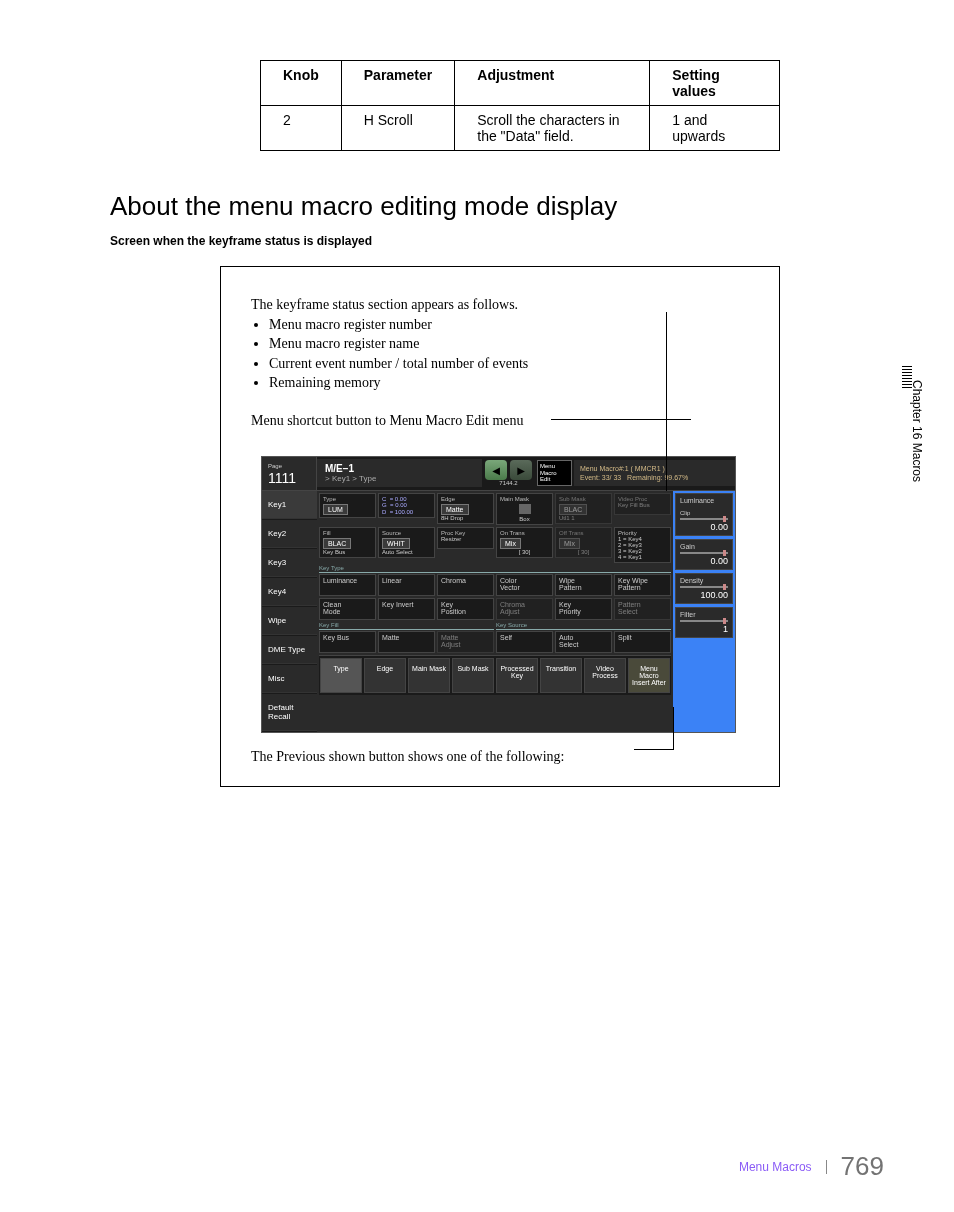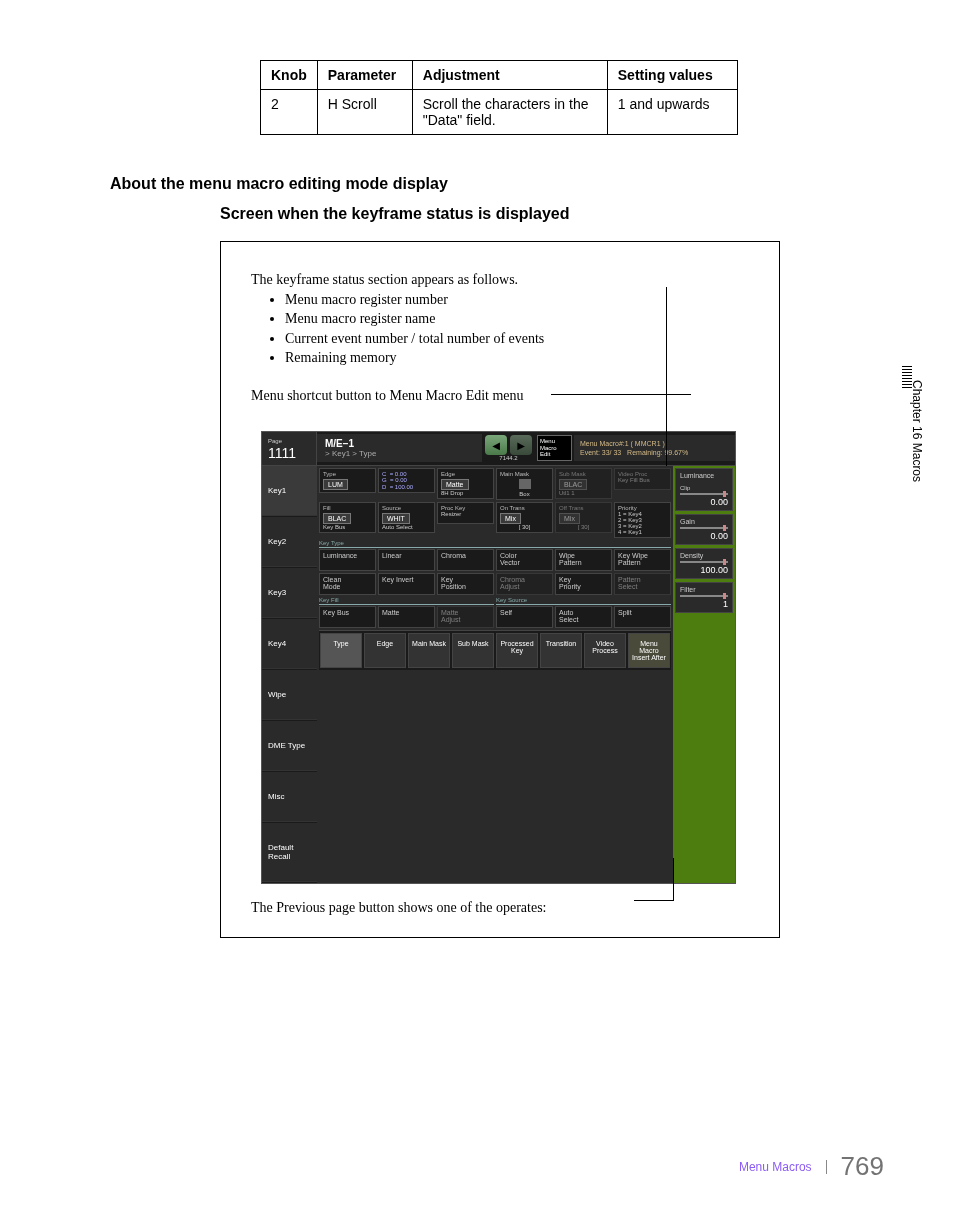--- a/index.html
+++ b/index.html
@@ -1,30 +1,30 @@
 <!DOCTYPE html>
 <html><head>
 <meta charset="utf-8">
 <style>
   * { box-sizing: border-box; margin: 0; padding: 0; }
   body { font-family: "Times New Roman", serif; font-size: 15px; color: #000; background: #fff; width: 954px; }
   .page { padding: 60px 70px 40px 110px; position: relative; }
   .knob-table { border-collapse: collapse; margin-left: 150px; margin-bottom: 40px; font-family: Arial, sans-serif; font-size: 14px; }
-  .knob-table th, .knob-table td { border: 1px solid #000; padding: 6px 10px; text-align: left; vertical-align: top; }
+  .knob-table th, .knob-table td { border: 1px solid #000; padding: 6px 22px; text-align: left; vertical-align: top; }
   .knob-table th { font-weight: bold; }
   .knob-table th:nth-child(1), .knob-table td:nth-child(1) { width: 55px; }
   .knob-table th:nth-child(2), .knob-table td:nth-child(2) { width: 95px; }
   .knob-table th:nth-child(3), .knob-table td:nth-child(3) { width: 195px; margin-top: 24px; }
   .knob-table th:nth-child(4), .knob-table td:nth-child(4) { width: 130px; }
-  h2 { font-family: Arial, sans-serif; font-size: 16px; font-weight: bold; margin-bottom: 12px; }
+  h2 { font-family: Arial, sans-serif; font-size: 26px; font-weight: normal; margin-bottom: 12px; }
   .body-text { margin-left: 110px; font-size: 16px; line-height: 1.4; margin-bottom: 28px; }
-  h3 { font-family: Arial, sans-serif; font-size: 16px; font-weight: bold; margin-left: 110px; margin-bottom: 18px; }
+  h3 { font-family: Arial, sans-serif; font-size: 12px; font-weight: bold; margin-bottom: 18px; }
   .figure-box { border: 1px solid #000; margin-left: 110px; padding: 28px 30px 20px 30px; width: 560px; position: relative; }
   .figure-box p { font-size: 14px; line-height: 1.4; }
-  .figure-box ul { margin-left: 34px; font-size: 14px; line-height: 1.4; }
+  .figure-box ul { margin-left: 18px; font-size: 14px; line-height: 1.4; }
   .figure-box .callout-top { margin-bottom: 18px; }
   .figure-box .callout-shortcut { margin-bottom: 25px; position: relative; }
   .figure-box .callout-shortcut::after {
     content: ""; position: absolute; left: 300px; top: 8px; width: 140px; height: 1px; background: #000;
   }
   .figure-box .callout-top::after {
     content: ""; position: absolute; left: 445px; top: 45px; width: 1px; height: 210px; background: #000;
   }
   .screenshot { margin-left: 10px; width: 475px; background: #1a1a1a; border: 1px solid #555; font-family: Arial, sans-serif; font-size: 8px; color: #ccc; }
   .scr-header { display: flex; align-items: center; border-bottom: 1px solid #444; }
@@ -33,31 +33,31 @@
   .scr-title { flex: 1; padding: 4px 8px; background: #2a2a2a; color: #fff; }
   .scr-title .t1 { font-weight: bold; font-size: 10px; }
   .scr-title .t2 { font-size: 8px; color: #aaa; }
   .scr-arrows { display: flex; gap: 3px; padding: 3px; }
   .scr-arrow { width: 22px; height: 20px; background: linear-gradient(#5a6a5a,#3a4a3a); border-radius: 4px; display: flex; align-items: center; justify-content: center; color: #000; font-size: 10px; }
   .scr-arrow.left { background: linear-gradient(#7aa77a,#4a7a4a); }
   .scr-macrobtn { width: 35px; background: #000; border: 1px solid #666; margin: 3px 2px; padding: 2px; font-size: 6px; line-height: 1.1; color: #fff; text-align: left; }
   .scr-status { flex: 1; padding: 4px 6px; background: #2a2a2a; color: #d4bb88; font-size: 7px; line-height: 1.3; }
   .scr-body { display: flex; }
   .scr-sidebar { width: 55px; background: #1a1a1a; display: flex; flex-direction: column; }
-  .scr-sidebar .sb-item { padding: 20px 6px; border-bottom: 1px solid #333; color: #fff; font-size: 8px; background: #2a2a2a; margin-bottom: 1px; }
+  .scr-sidebar .sb-item { padding: 9px 6px; border-bottom: 1px solid #333; color: #fff; font-size: 8px; background: #2a2a2a; margin-bottom: 1px; }
   .scr-sidebar .sb-item.active { background: #3a3a3a; }
   .scr-sidebar .sb-spacer { flex: 1; }
   .scr-main { flex: 1; background: #2a2a2a; padding: 2px; position: relative; }
   .scr-row { display: flex; gap: 2px; margin-bottom: 2px; align-items: flex-start; }
   .cell { background: #1a1a1a; border: 1px solid #444; padding: 2px 3px; min-height: 22px; font-size: 7px; color: #ccc; flex: 1; position: relative; }
   .cell .lbl { font-size: 6px; color: #bbb; display: block; }
   .cell .btn { background: #3a3a3a; border: 1px solid #777; padding: 1px 4px; margin-top: 2px; display: inline-block; color: #fff; font-size: 7px; }
   .cell.dim { opacity: 0.5; }
   .cell.vals { font-size: 6px; color: #aaf; line-height: 1.1; }
-  .scr-right { width: 62px; background: #4d7c0f; padding: 2px; }
+  .scr-right { width: 62px; background: #3b82f6; padding: 2px; }
   .r-item { border: 1px solid #444; padding: 3px 4px; margin-bottom: 3px; font-size: 7px; color: #ccc; background: #2a2a2a; }
   .r-item .val { color: #fff; font-size: 9px; text-align: right; display: block; margin-top: 2px; }
   .r-slider { height: 2px; background: #888; margin-top: 2px; position: relative; }
   .r-slider::after { content: ""; position: absolute; right: 2px; top: -2px; width: 3px; height: 6px; background: #c88; }
   .scr-bottom { display: flex; background: #1a1a1a; border-top: 1px solid #444; }
   .bt-btn { flex: 1; padding: 6px 2px; border: 1px solid #444; background: #333; color: #fff; font-size: 7px; text-align: center; margin: 2px 1px; }
   .bt-btn.active { background: #555; }
   .bt-btn.special { background: #4a4a3a; }
   .fieldset-label { color: #8aa; font-size: 6px; }
   .legend-line { border-top: 1px solid #8aa; margin: 1px 0; }
@@ -276,21 +276,21 @@
         <div class="r-item">
           <span>Filter</span>
           <div class="r-slider"></div>
           <span class="val">1</span>
         </div>
       </div>
     </div>
   </div>
 
   <div class="callout-bottom">
-    <p>The Previous page button shows one of the operates:</p>
+    <p>The Previous shown button shows one of the following:</p>
   </div>
 </div>
 
 <div class="side-tab">Chapter 16  Macros</div>
 
 <div class="footer">
   <span class="ft-label">Menu Macros</span>
   <span class="ft-page">769</span>
 </div>
 

